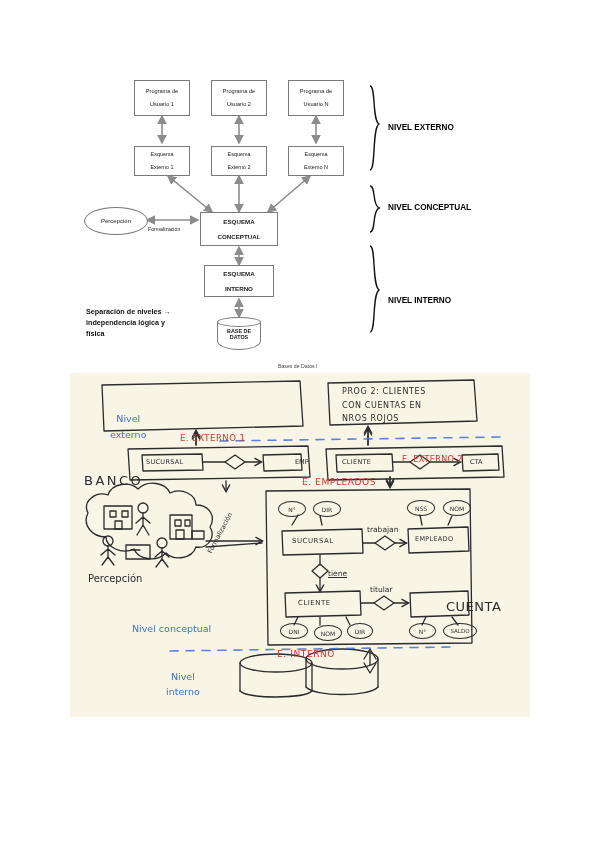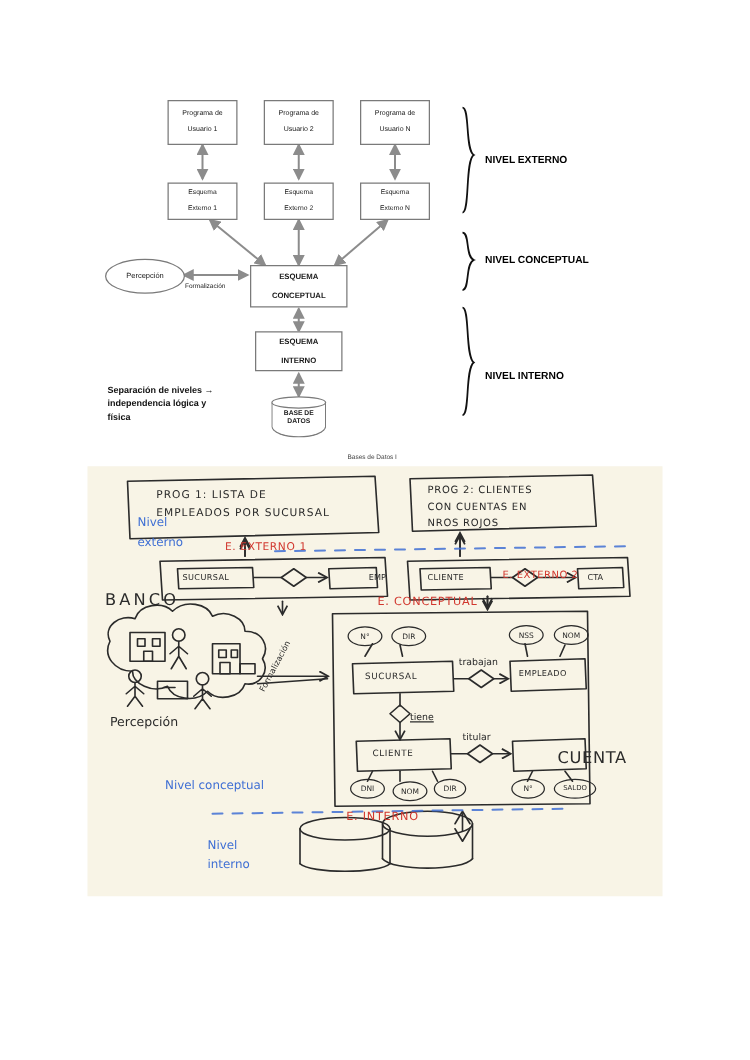--- a/index.html
+++ b/index.html
@@ -146,21 +146,21 @@
     background: #f8f4e6;
     overflow: hidden;
   }
   .hw {
     position: absolute;
     font-family: "DejaVu Sans", sans-serif;
     color: #2b2b2b;
     white-space: pre;
   }
   .hw-red { color: #d1372e; }
-  .hw-blue { color: #3f6fd4; }
+  .hw-blue { color: #3f6fd4; text-align: center; }
   .hw-ell {
     position: absolute;
     border: 1.2px solid #2b2b2b;
     border-radius: 50%;
     box-sizing: border-box;
     display: flex; align-items: center; justify-content: center;
     font-family: "DejaVu Sans", sans-serif;
     font-size: 6px;
     color: #2b2b2b;
   }
@@ -398,35 +398,33 @@
         <path d="M236,286 L236,314 M308,286 L308,314"></path>
         <path d="M236,314 C244,324 300,324 308,314"></path>
       </g>
 
       <g stroke="#3f6fd4" fill="none" stroke-width="1.6" stroke-linecap="round">
         <path d="M150,68 L430,64" stroke-dasharray="8 8" opacity="0.85"></path>
         <path d="M100,278 L380,274" stroke-dasharray="8 8" opacity="0.85"></path>
       </g>
     </svg>
 
-    <div class="hw" style="left:55px; top:16px; font-size:8.5px; line-height:1.8; letter-spacing:0.8px;">PROG 1: LISTA DE
-EMPLEADOS POR SUCURSAL</div>
 
     <div class="hw" style="left:272px; top:12px; font-size:8px; line-height:1.7; letter-spacing:0.6px;">PROG 2: CLIENTES
 CON CUENTAS EN
 NROS ROJOS</div>
 
     <div class="hw hw-blue" style="left:40px; top:38px; font-size:9.5px; line-height:1.7;">Nivel
 externo</div>
 
     <div class="hw hw-red" style="left:110px; top:60px; font-size:8.5px; letter-spacing:0.5px;">E. EXTERNO 1</div>
 
     <div class="hw hw-red" style="left:332px; top:82px; font-size:8px; letter-spacing:0.4px;text-align:right;">E. EXTERNO 2</div>
 
-    <div class="hw hw-red" style="left:232px; top:104px; font-size:9px; letter-spacing:0.6px;">E. CONCEPTUAL</div>
+    <div class="hw hw-red" style="left:232px; top:104px; font-size:9px; letter-spacing:0.6px;">E. EMPLEADOS</div>
 
     <div class="hw" style="left:14px; top:100px; font-size:13px; letter-spacing:2.5px;">BANCO</div>
 
     <div class="hw" style="left:18px; top:200px; font-size:10px;">Percepción</div>
 
     <div class="hw" style="left:136px; top:178px; font-size:6.5px; transform:rotate(-62deg); transform-origin:left top;">Formalización</div>
 
     <div class="hw hw-blue" style="left:62px; top:250px; font-size:9.5px;">Nivel conceptual</div>
 
     <div class="hw hw-blue" style="left:96px; top:296px; font-size:9.5px; line-height:1.6;">Nivel

